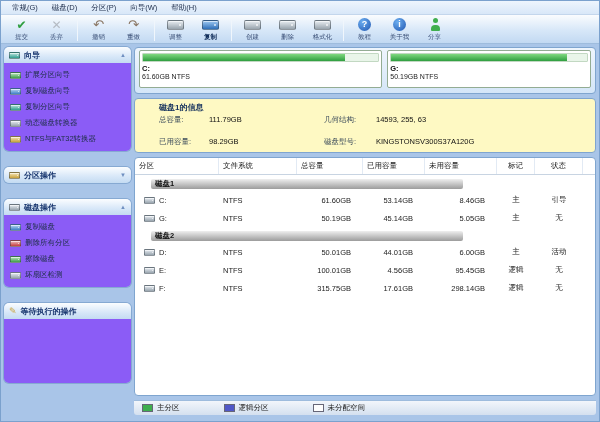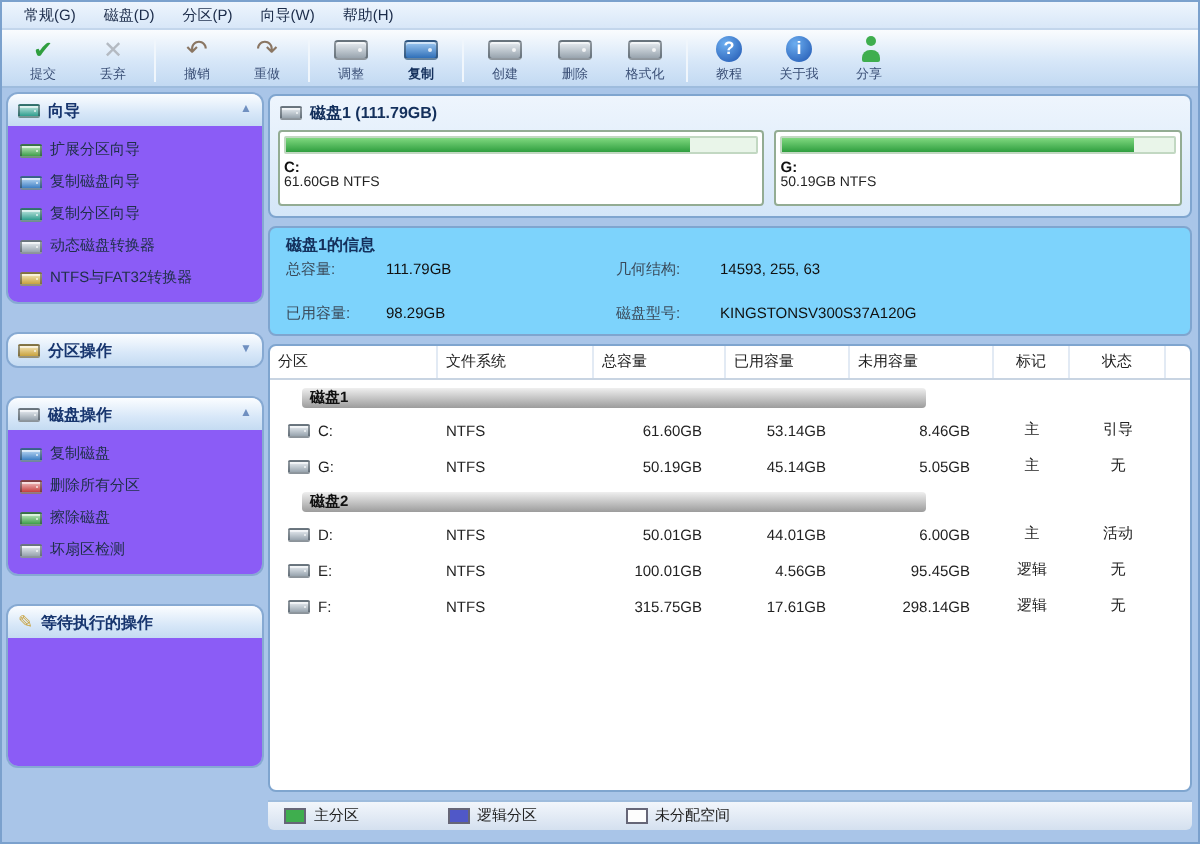--- a/index.html
+++ b/index.html
@@ -51,21 +51,21 @@
 
   .disk-overview { background:linear-gradient(180deg,#eef5fd,#d4e6f8); padding:2px 4px 5px; flex:0 0 auto; }
   .do-head { display:flex; align-items:center; gap:4px; font-size:8px; font-weight:bold; color:#14305c; padding:1px 1px 3px; }
   .do-parts { display:flex; gap:5px; }
   .pbox { background:#fff; border:1px solid #93ac93; border-radius:2px; padding:2px; height:38px; }
   .pbar { height:9px; background:#e9f5e9; border:1px solid #c2d8c2; border-radius:1px; overflow:hidden; }
   .pbar-fill { height:100%; background:linear-gradient(180deg,#7fd87f,#2f9e3f); }
   .pname { font-size:7.5px; font-weight:bold; color:#111; margin-top:2px; }
   .psize { font-size:7px; color:#222; }
 
-  .disk-info { background:#7dd3fc; padding:3px 8px 5px; flex:0 0 auto; }
+  .disk-info { background:#fef9c3; padding:3px 24px 5px; flex:0 0 auto; }
   .di-title { font-size:8px; font-weight:bold; color:#14305c; margin-bottom:2px; }
   .di-grid { display:grid; grid-template-columns:50px 115px 52px auto; row-gap:12px; font-size:7.5px; }
   .di-label { color:#3a4a5a; }
   .di-value { color:#111; }
 
   .table-panel { background:#fff; flex:1; display:flex; flex-direction:column; overflow:hidden; font-size:7.5px; }
   .tgrid { display:grid; grid-template-columns:84px 78px 66px 62px 72px 38px 48px; align-items:center; }
   .thead { border-bottom:1px solid #c8d4e2; flex:0 0 auto; }
   .th { padding:3px 4px; color:#222; border-right:1px solid #e2eaf4; }
   .th.num { text-align:left; } .th.ctr { text-align:center; }
@@ -239,24 +239,20 @@
           <span>等待执行的操作</span>
         </div>
         <div class="sec-body empty"></div>
       </div>
 
     </div>
 
     <div class="main">
 
       <div class="panel disk-overview">
-        <div class="do-head">
-          <i class="drv sm"></i>
-          <span>磁盘1 (111.79GB)</span>
-        </div>
         <div class="do-parts">
           <div class="pbox" style="flex:54;">
             <div class="pbar">
                 <div class="pbar-fill" style="width: 86%;"></div>
               </div>
             <div class="pname">C:</div>
             <div class="psize">61.60GB NTFS</div>
           </div>
           <div class="pbox" style="flex:45;">
             <div class="pbar">

